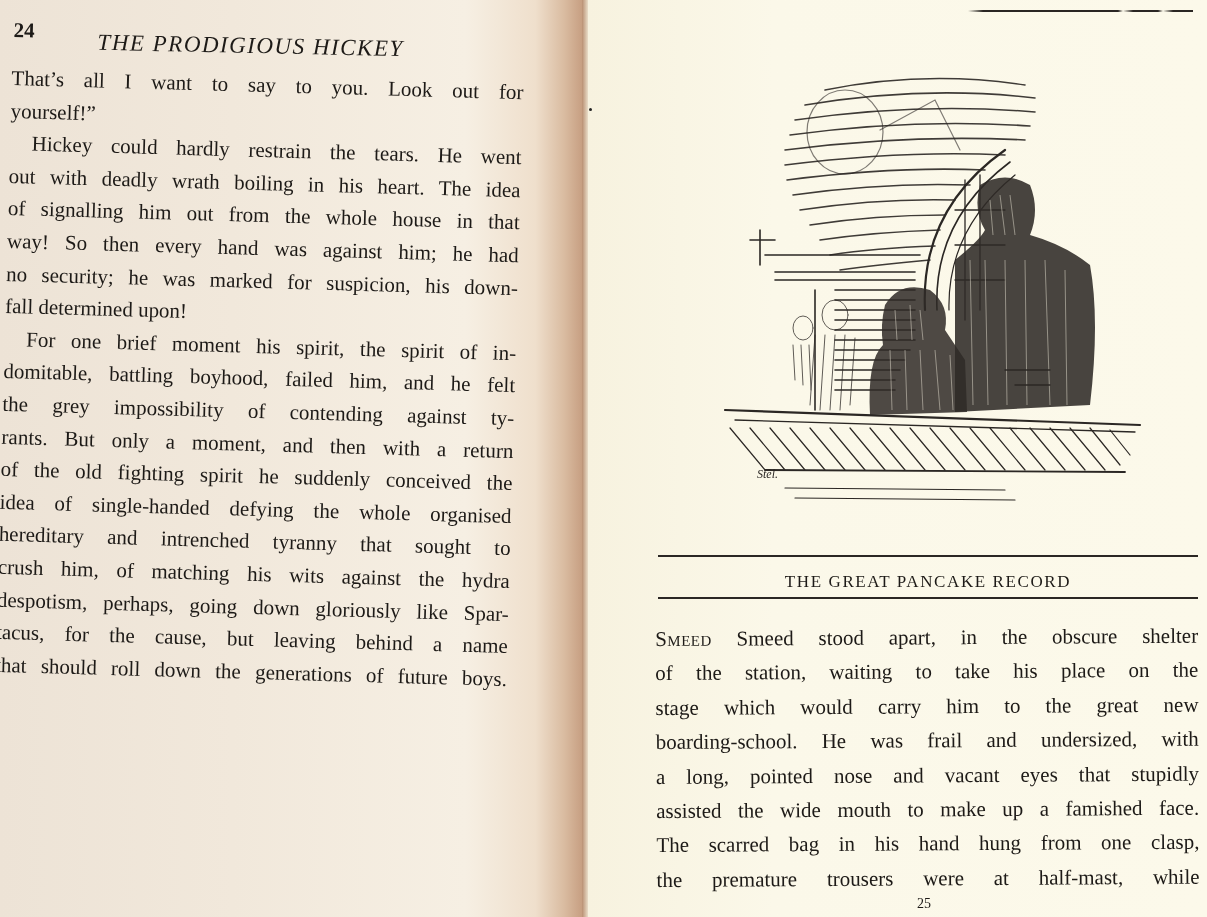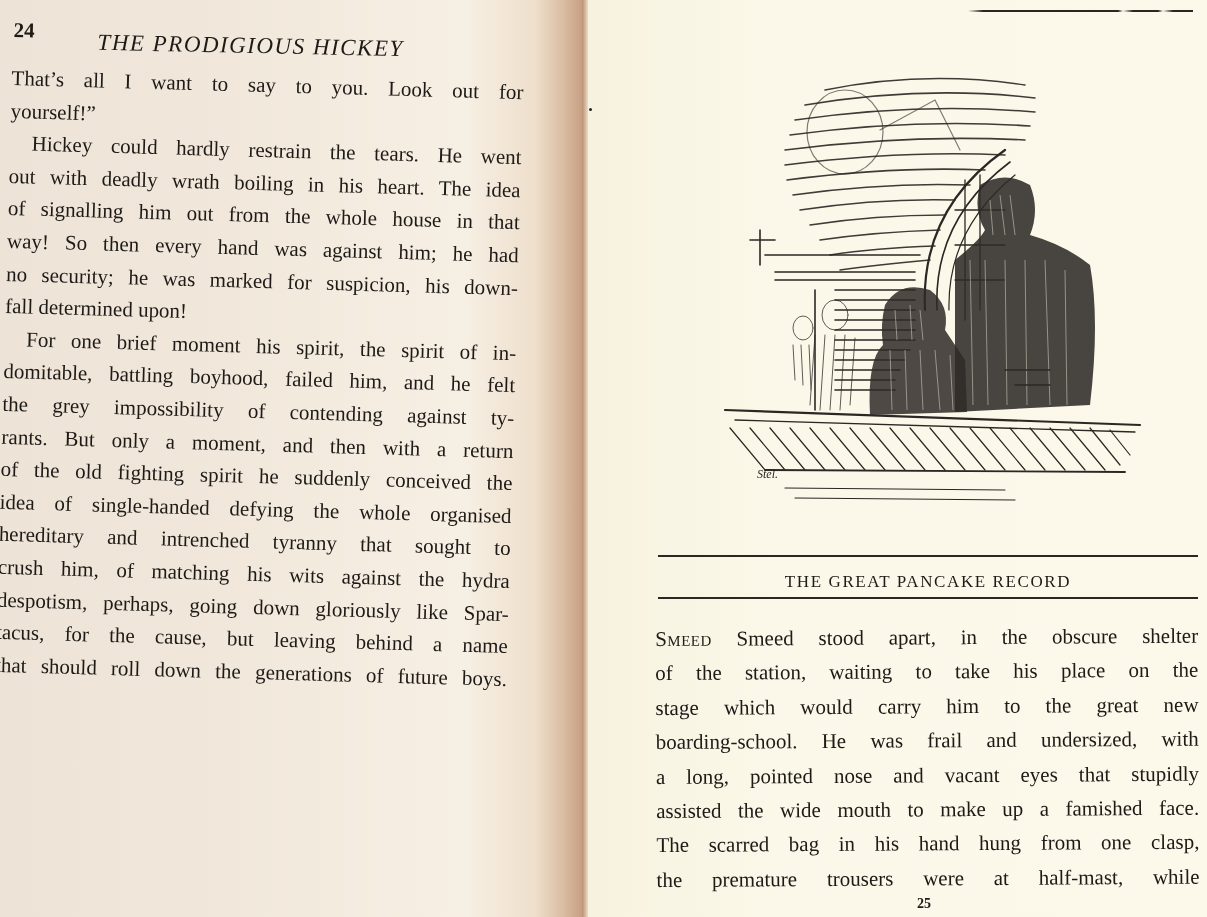--- a/index.html
+++ b/index.html
@@ -63,21 +63,21 @@
     font-size: 17px; letter-spacing: 1.6px; margin-top: 7px;
   }
   .right-text {
     position: absolute; left: 655px; top: 622px; width: 543px;
     font-size: 21px; line-height: 34.4px;
     transform: rotate(-0.35deg); transform-origin: left top;
   }
   .right-text .line { display: block; text-align: justify; text-align-last: justify; white-space: nowrap; }
   .small-caps { font-variant: small-caps; letter-spacing: 0.5px; }
   .page-num-right {
-    position: absolute; left: 917px; top: 896px; font-size: 14px; font-weight: bold;
+    position: absolute; left: 917px; top: 896px; font-size: 14px; font-weight: normal;
   }
 </style>
 </head>
 <body>
 
 <div class="spread">
 
   <div class="page-left">
     <div class="running-head">
       <span class="page-num-left">24</span>

